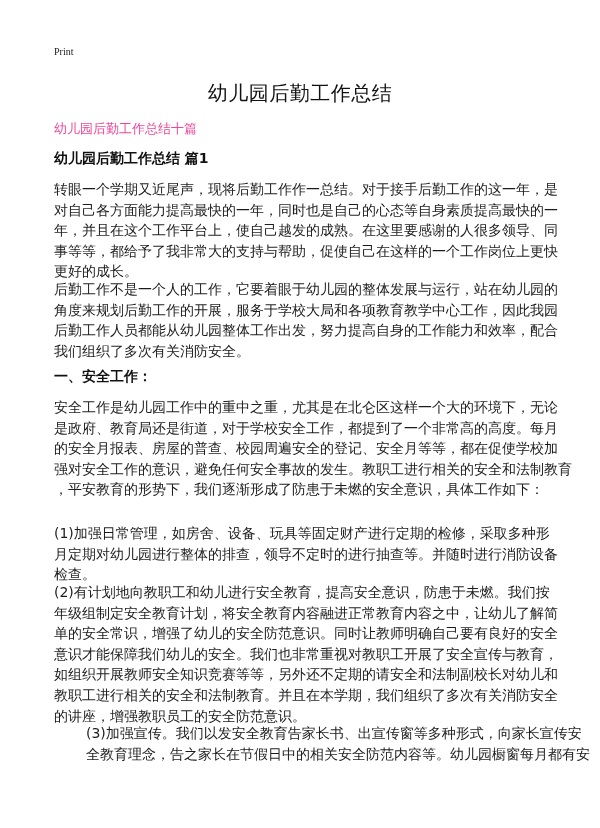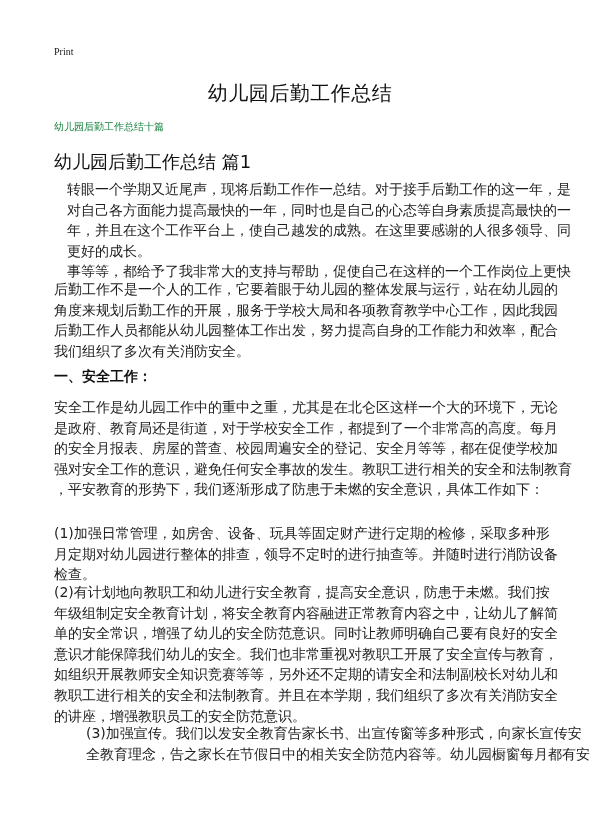--- a/index.html
+++ b/index.html
@@ -1,42 +1,42 @@
 <!DOCTYPE html>
 <html><head>
 <meta charset="utf-8">
 <style>
   html, body { margin:0; padding:0; background:#ffffff; }
   body { width:600px; height:828px; overflow:hidden; position:relative;
          font-family: "DejaVu Sans", "Liberation Sans", sans-serif; color:#1a1a1a; }
   .print { position:absolute; left:54px; top:46px; font-family:"Liberation Serif", "DejaVu Serif", serif; font-size:10px; color:#222; }
   .title { position:absolute; left:0; top:80px; width:600px; text-align:center; font-size:20px; color:#111; letter-spacing:0.5px; }
-  .subtitle { position:absolute; left:54px; top:120px; font-size:10px; color:#15803d; }
-  .heading { position:absolute; left:54px; top:150px; font-size:18px; font-weight:normal; color:#111; }
+  .subtitle { position:absolute; left:54px; top:120px; font-size:13px; color:#ec4899; }
+  .heading { position:absolute; left:54px; top:150px; font-size:14px; font-weight:bold; color:#111; }
   .para { position:absolute; left:54px; width:496px; font-size:14px; line-height:20.6px; color:#1c1c1c; margin:0; }
   .para span.line { display:block; white-space:nowrap; }
   .section-h { position:absolute; left:54px; font-size:14px; font-weight:bold; color:#111; }
 </style>
 </head>
 <body>
 
 <div class="print">Print</div>
 
 <div class="title">幼儿园后勤工作总结</div>
 
 <div class="subtitle">幼儿园后勤工作总结十篇</div>
 
 <div class="heading">幼儿园后勤工作总结 篇1</div>
 
-<div class="para" style="top:179px;margin-left:13px;">
+<div class="para" style="top:179px;">
   <span class="line">转眼一个学期又近尾声，现将后勤工作作一总结。对于接手后勤工作的这一年，是</span>
   <span class="line">对自己各方面能力提高最快的一年，同时也是自己的心态等自身素质提高最快的一</span>
   <span class="line">年，并且在这个工作平台上，使自己越发的成熟。在这里要感谢的人很多领导、同</span>
+  <span class="line">事等等，都给予了我非常大的支持与帮助，促使自己在这样的一个工作岗位上更快</span>
   <span class="line">更好的成长。</span>
-  <span class="line">事等等，都给予了我非常大的支持与帮助，促使自己在这样的一个工作岗位上更快</span>
 </div>
 
 <div class="para" style="top:279px;">
   <span class="line">后勤工作不是一个人的工作，它要着眼于幼儿园的整体发展与运行，站在幼儿园的</span>
   <span class="line">角度来规划后勤工作的开展，服务于学校大局和各项教育教学中心工作，因此我园</span>
   <span class="line">后勤工作人员都能从幼儿园整体工作出发，努力提高自身的工作能力和效率，配合</span>
   <span class="line">我们组织了多次有关消防安全。</span>
 </div>
 
 <div class="section-h" style="top:368px;text-align:right;">一、安全工作：</div>

